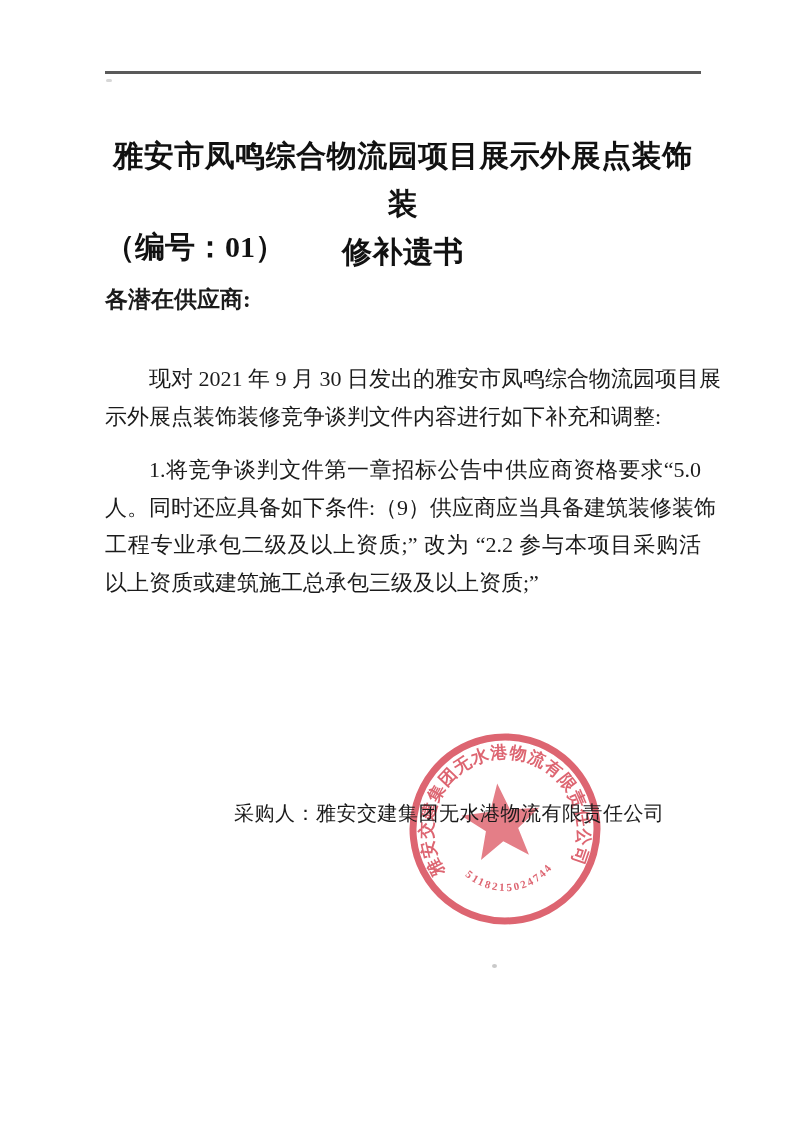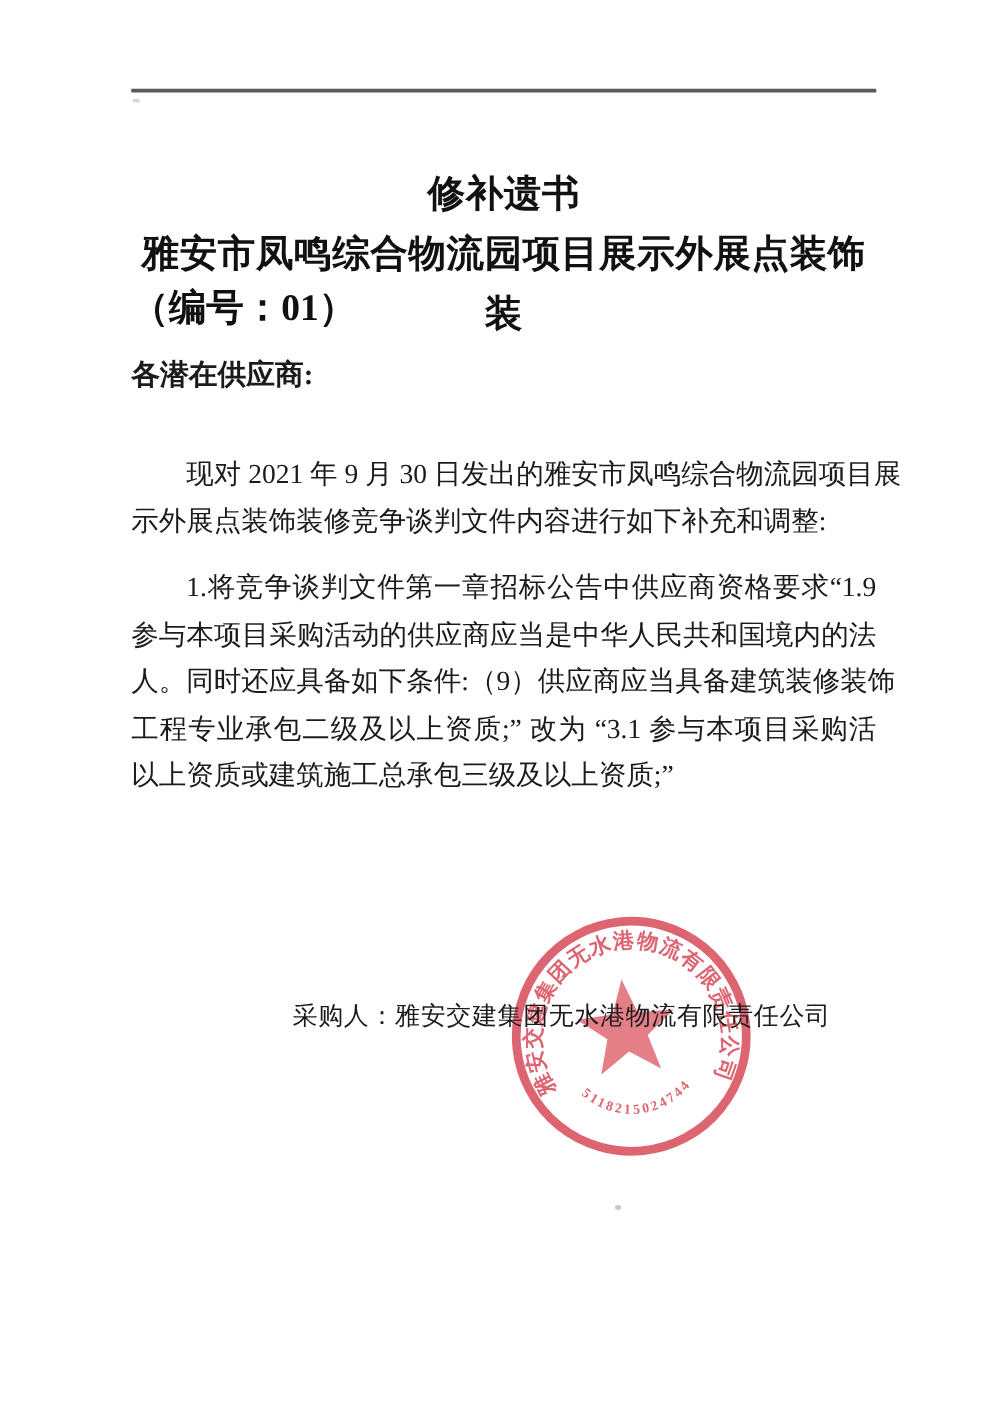--- a/index.html
+++ b/index.html
@@ -75,38 +75,37 @@
 </head>
 <body>
 
 <div class="page">
 
   <div class="abs rule"></div>
   <div class="abs speck"></div>
   <div class="abs speck2"></div>
 
   <div class="abs title">
+    <div>雅安市凤鸣综合物流园项目展示外展点装饰装</div>
     <div>修补遗书</div>
-    <div>雅安市凤鸣综合物流园项目展示外展点装饰装</div>
   </div>
 
   <div class="abs doc-number">（编号：01）</div>
 
   <div class="abs salutation">各潜在供应商:</div>
 
   <div class="abs para p1">
     <div class="bodyline indent">现对 2021 年 9 月 30 日发出的雅安市凤鸣综合物流园项目展</div>
     <div class="bodyline lastline">示外展点装饰装修竞争谈判文件内容进行如下补充和调整:</div>
   </div>
 
   <div class="abs para p2">
-    <div class="bodyline indent">1.将竞争谈判文件第一章招标公告中供应商资格要求“1.9</div>
-    <div class="bodyline">参与本项目采购活动的供应商应当是中华人民共和国境内的法</div>
+    <div class="bodyline indent">1.将竞争谈判文件第一章招标公告中供应商资格要求“5.0</div>
     <div class="bodyline">人。同时还应具备如下条件:（9）供应商应当具备建筑装修装饰</div>
-    <div class="bodyline">工程专业承包二级及以上资质;” 改为 “3.1 参与本项目采购活</div>
+    <div class="bodyline">工程专业承包二级及以上资质;” 改为 “2.2 参与本项目采购活</div>
     <div class="bodyline lastline">以上资质或建筑施工总承包三级及以上资质;”</div>
   </div>
 
   <svg class="abs seal" viewBox="0 0 204 204" xmlns="http://www.w3.org/2000/svg" xmlns:xlink="http://www.w3.org/1999/xlink">
     <defs>
       <path id="sealTopArc" d="M 38.8 140.5 A 73 73 0 1 1 165.2 140.5" fill="none"></path>
       <path id="sealBottomArc" d="M 56 142.6 A 60 60 0 0 0 148 142.6" fill="none"></path>
     </defs>
     <circle cx="102" cy="102" r="92" fill="none" stroke="#d9505e" stroke-width="7"></circle>
     <polygon points="99,56 109,83.2 138,84.3 115.2,102.3 123.1,130.2 99,114 74.9,130.2 82.8,102.3 60,84.3 89,83.2" fill="#dd5f6b" opacity="0.92"></polygon>

